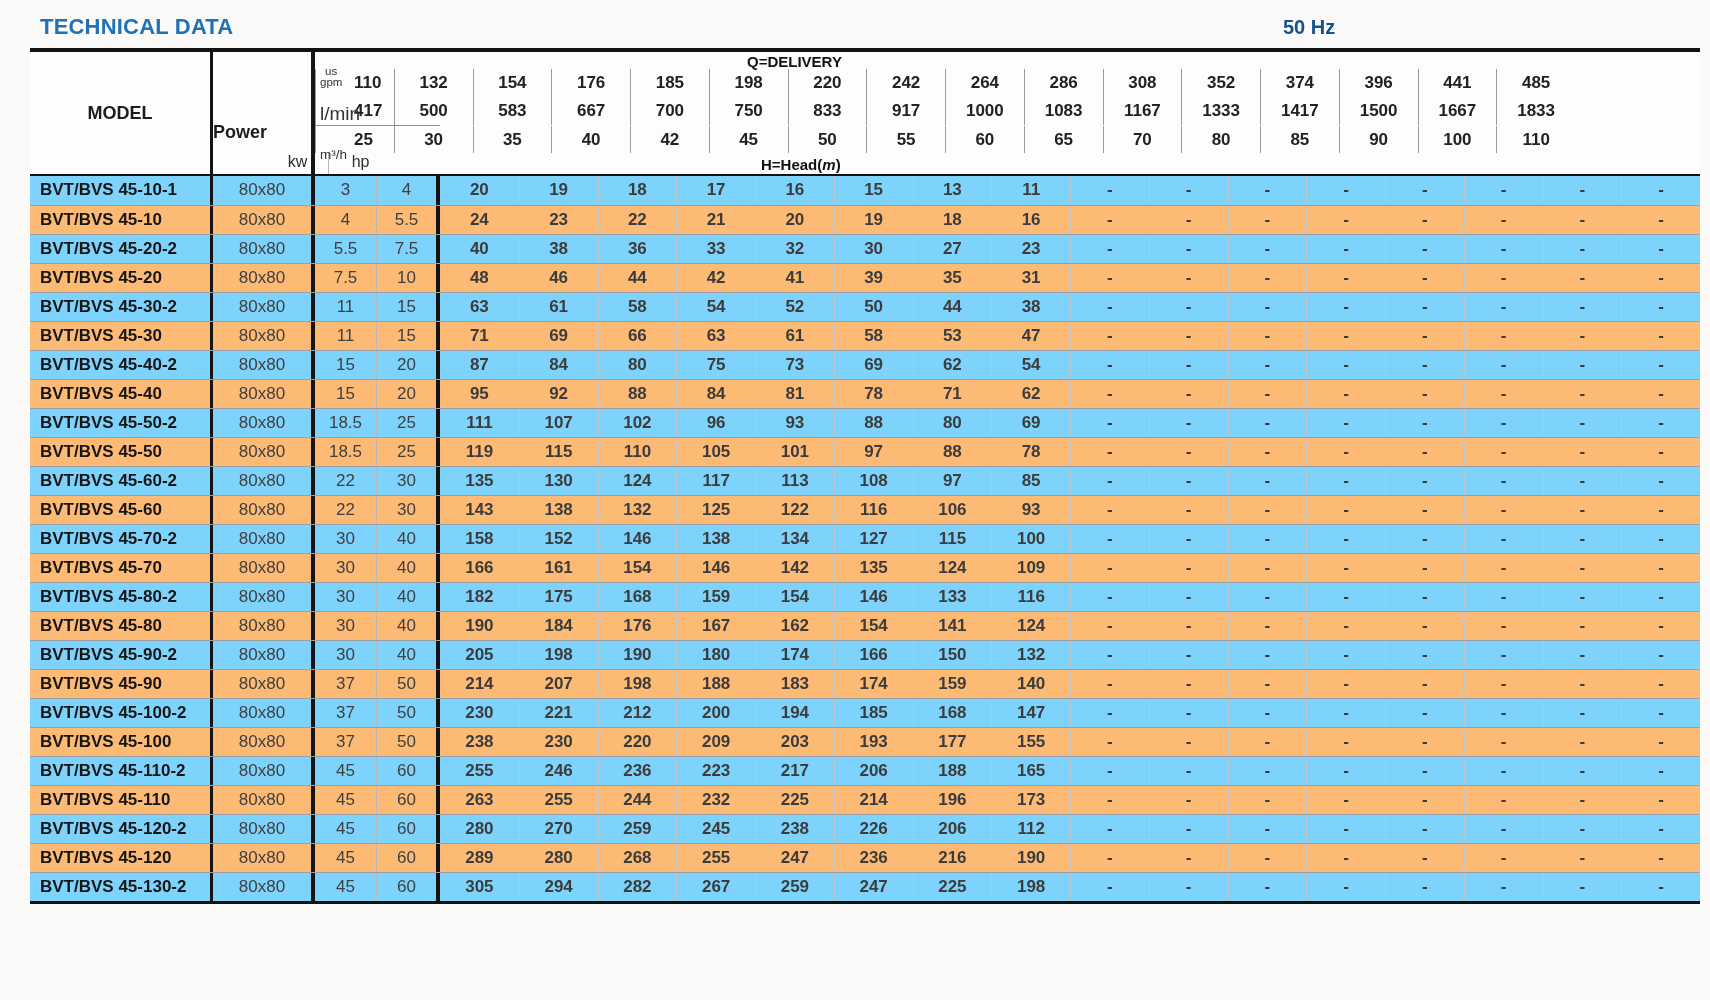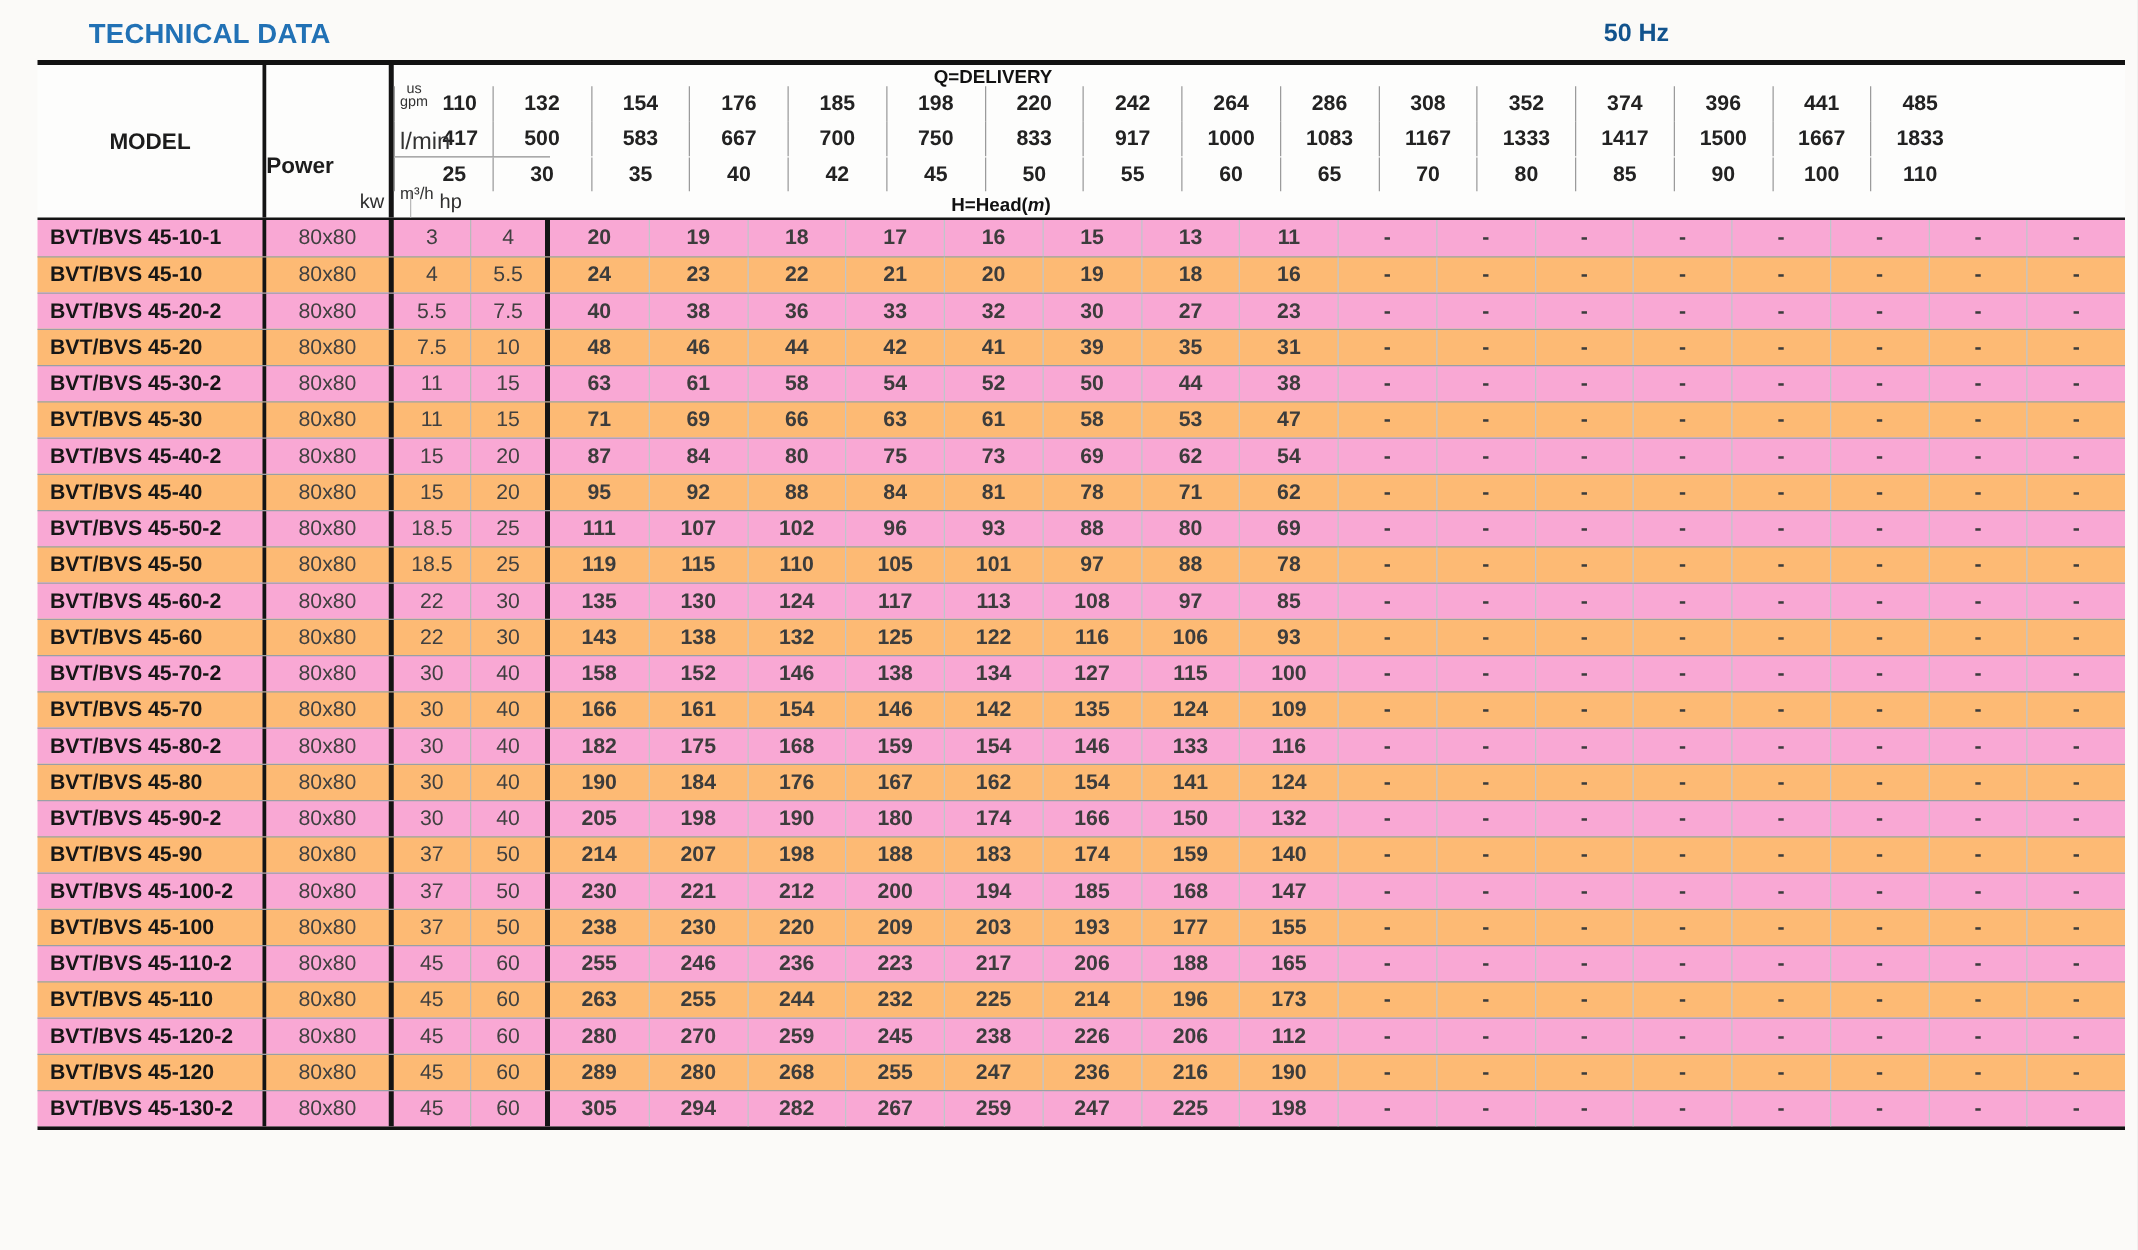--- a/index.html
+++ b/index.html
@@ -6,21 +6,21 @@
   html,body { background:#e8e8e8; }
   .page {
     position: relative;
     width: 1710px; height: 1000px;
     background: #fbfaf8;
     font-family: "Liberation Sans", sans-serif;
     overflow: hidden;
   }
   
   .title {
-    position: absolute; left: 71px; top: 14px;
+    position: absolute; left: 40px; top: 14px;
     font-size: 22px; font-weight: 700; letter-spacing: 0.2px;
   }
   .freq {
     position: absolute; left: 1283px; top: 16px;
     font-size: 20px; font-weight: 700;
   }
   .speed {
     position: absolute; left: 1388px; top: 16px;
     font-size: 20px; font-weight: 700; margin-top: 44px;
   }
@@ -84,21 +84,21 @@
   .ulabel.lmin { top: 6px; font-size: 19px; }
   .ulabel.m3h { top: 21px; font-size: 13.5px; }
   
   .trow {
     display: grid;
     grid-template-columns: 183px 102px 62px 63px repeat(16, 78.75px);
     height: 29px; align-items: center;
     background: #fdba74;
   }
   .trow + .trow { border-top: 1px solid #9aa0a5; }
-  .trow.shade { background: #f9a8d4; }
+  .trow.shade { background: #7dd3fc; }
   .c { text-align: center; font-size: 17px; color: #373737; height: 100%; line-height: 28px; }
   .c.model {
     text-align: left; padding-left: 10px;
     font-weight: 700; font-size: 17px; color: #161616;
     border-right: 3px solid #141414;
   }
   .c.dn { border-right: 4px solid #141414; color: #404040; }
   .c.kw { border-right: 1px solid #b9b9b9; color: #404040; }
   .c.hp { border-right: 4px solid #141414; color: #404040; }
   .c.hd { font-weight: 600; color: #3c3c3c; }

